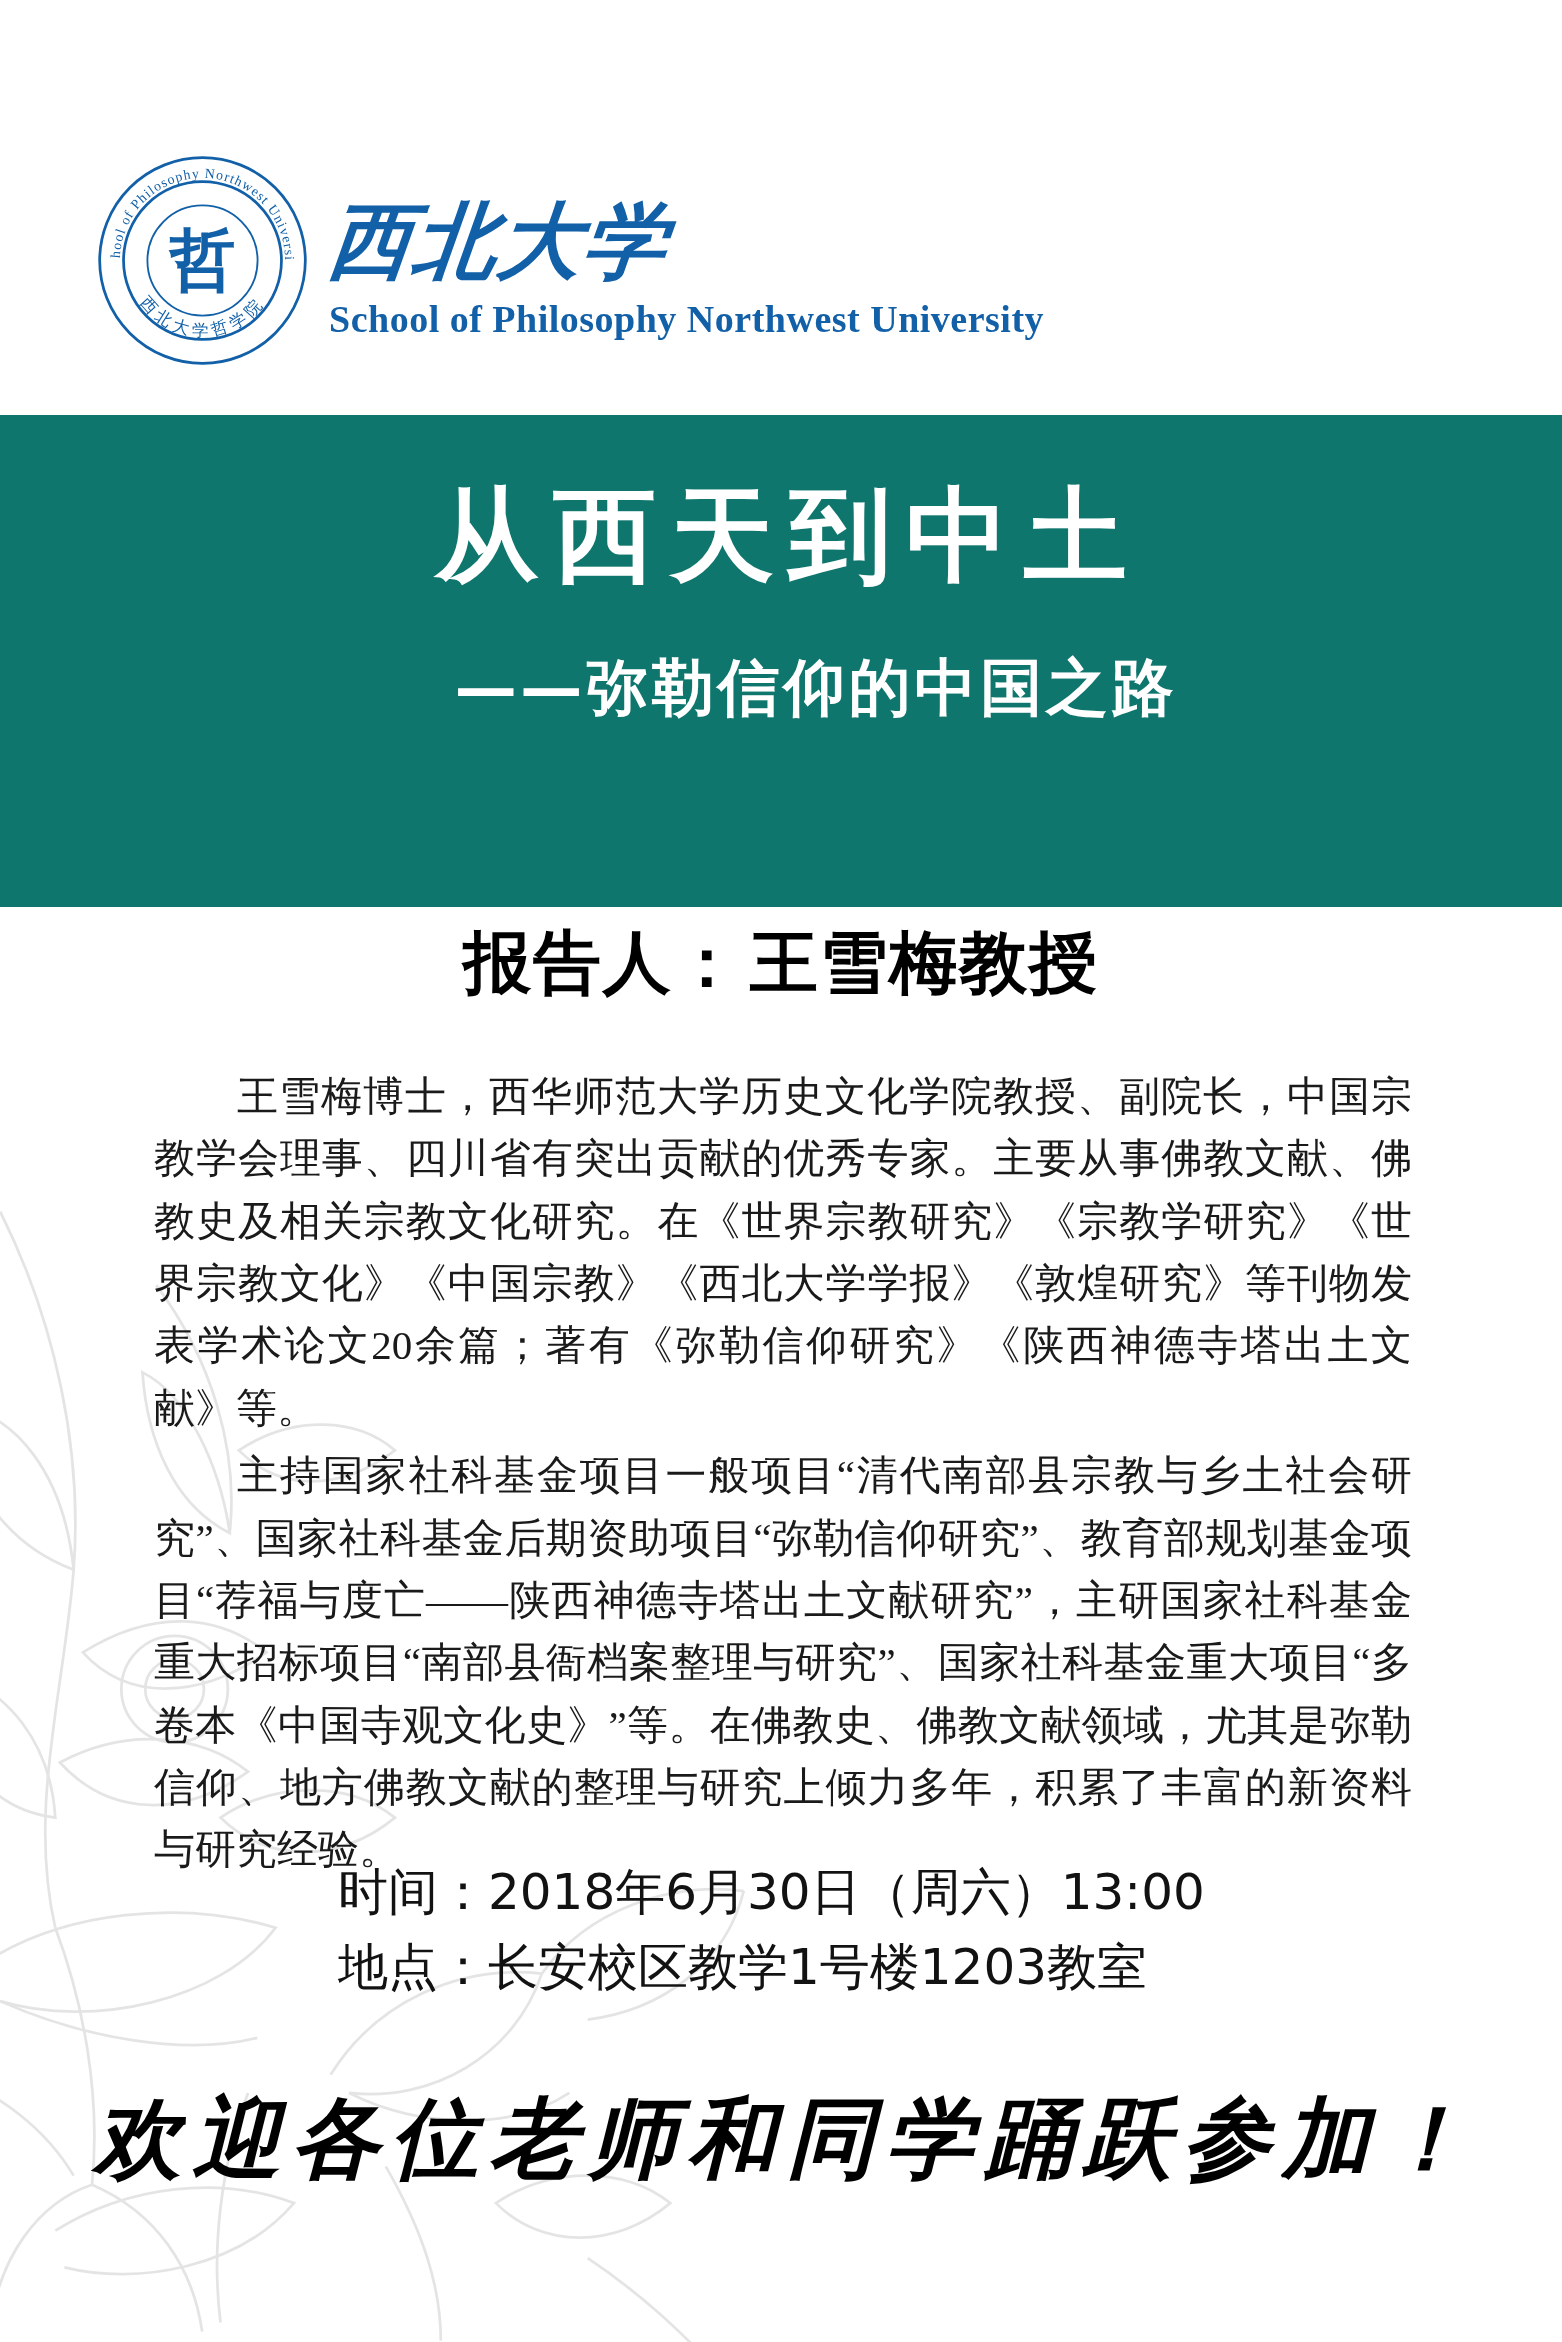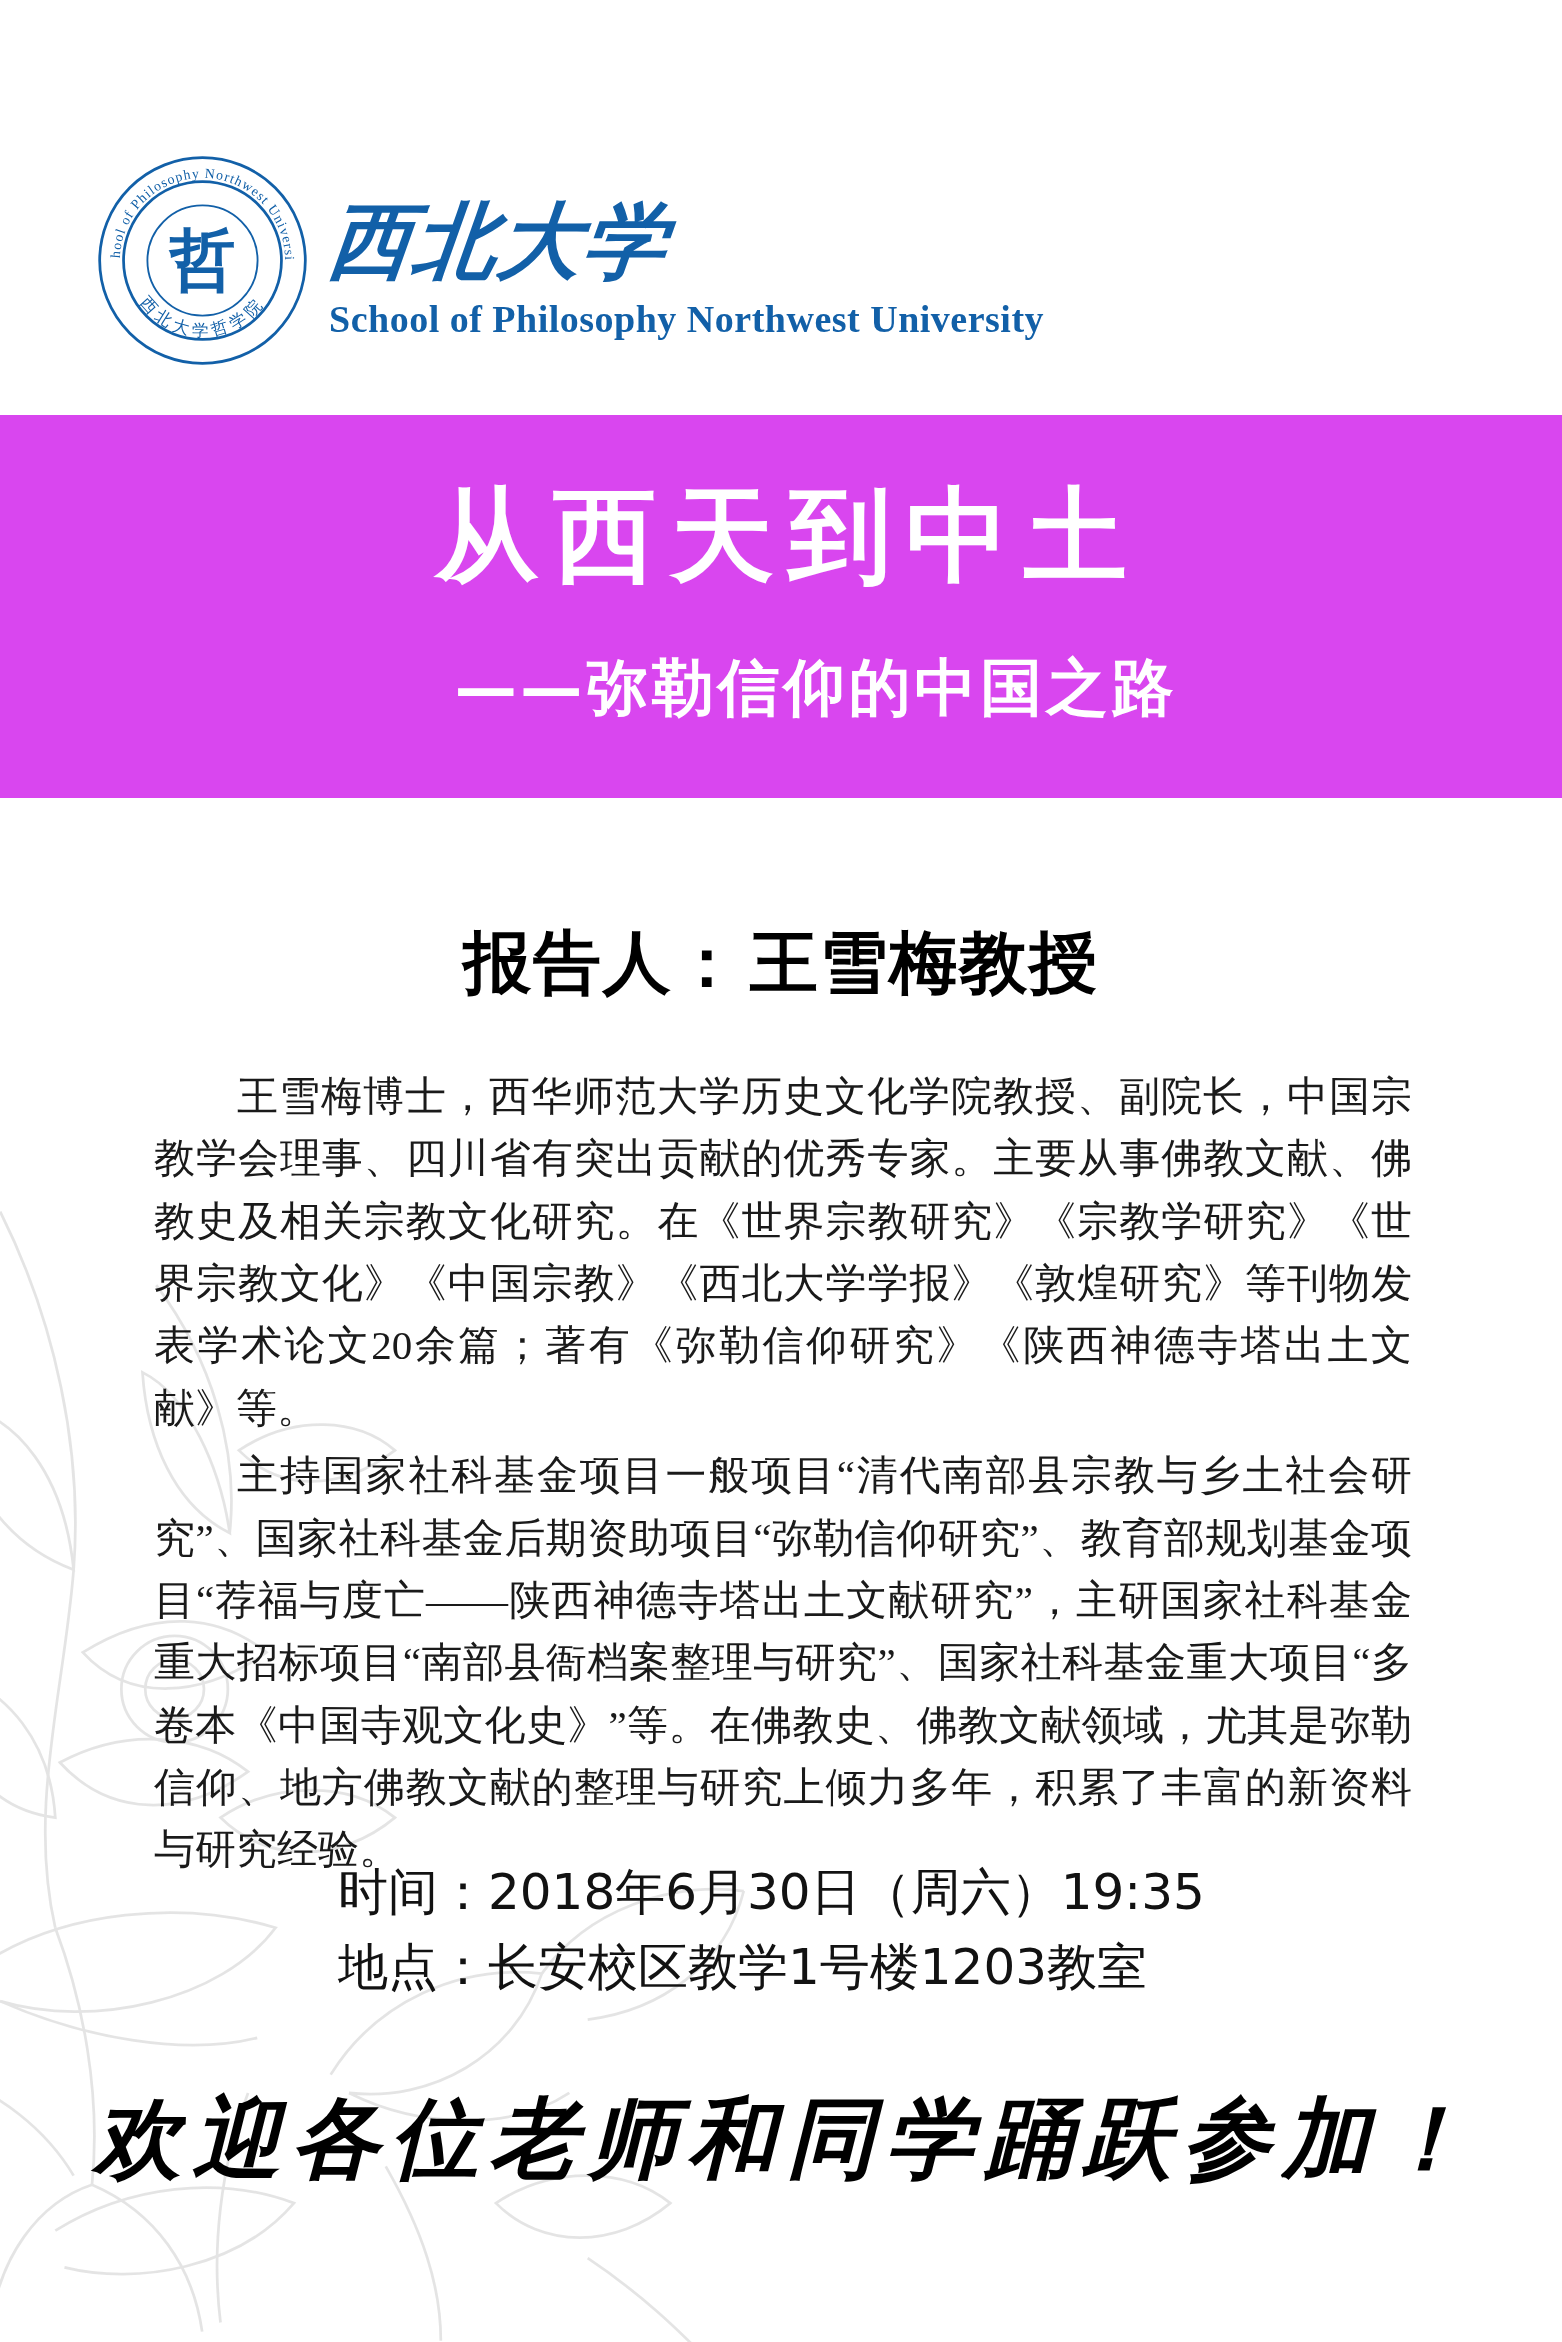--- a/index.html
+++ b/index.html
@@ -89,22 +89,22 @@
     margin-top: 14.7px;
     white-space: nowrap;
   }
 
   
   .title-band {
     position: absolute;
     left: 0;
     top: 415px;
     width: 1562px;
-    height: 383px;
-    background: #d946ef;
+    height: 492px;
+    background: #0f766e;
     z-index: 2;
   }
   .title-main {
     position: absolute;
     left: 0;
     top: 64px;
     width: 1562px;
     text-align: center;
     color: #ffffff;
     font-family: "DejaVu Sans", sans-serif;
@@ -269,21 +269,21 @@
   <span>报告人：</span><span class="sp-name">王雪梅</span><span class="sp-title">教授</span>
 </div>
 
 <div class="body-wrap">
   <p class="para">王雪梅博士，西华师范大学历史文化学院教授、副院长，中国宗教学会理事、四川省有突出贡献的优秀专家。主要从事佛教文献、佛教史及相关宗教文化研究。在《世界宗教研究》《宗教学研究》《世界宗教文化》《中国宗教》《西北大学学报》《敦煌研究》等刊物发表学术论文20余篇；著有《弥勒信仰研究》《陕西神德寺塔出土文献》等。</p>
   <p class="para">主持国家社科基金项目一般项目“清代南部县宗教与乡土社会研究”、国家社科基金后期资助项目“弥勒信仰研究”、教育部规划基金项目“荐福与度亡——陕西神德寺塔出土文献研究”，主研国家社科基金重大招标项目“南部县衙档案整理与研究”、国家社科基金重大项目“多卷本《中国寺观文化史》”等。在佛教史、佛教文献领域，尤其是弥勒信仰、地方佛教文献的整理与研究上倾力多年，积累了丰富的新资料与研究经验。</p>
 </div>
 
 <div class="info-block">
   <div class="info-line">
-    <span>时间：</span><span>2018年6月30日（周六）19:35</span>
+    <span>时间：</span><span>2018年6月30日（周六）13:00</span>
   </div>
   <div class="info-line">
     <span>地点：</span><span>长安校区教学1号楼1203教室</span>
   </div>
 </div>
 
 <div class="slogan">欢迎各位老师和同学踊跃参加！</div>
 
 
 </body></html>

